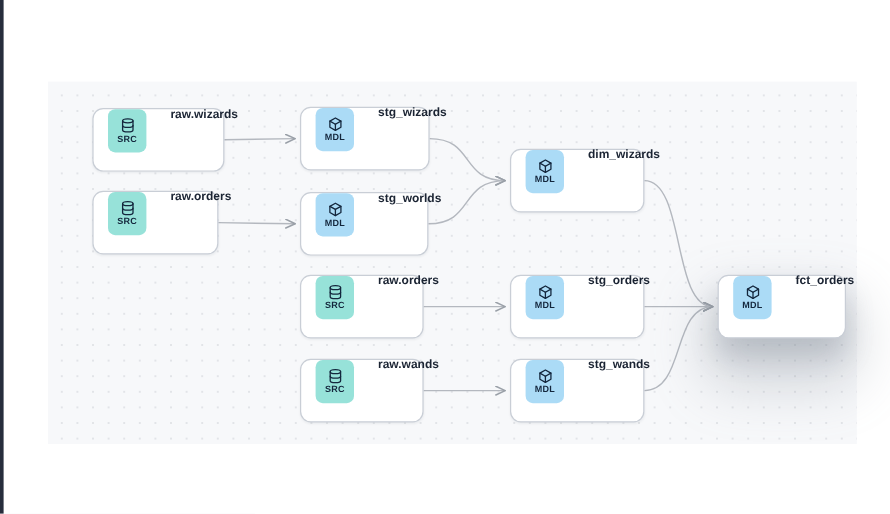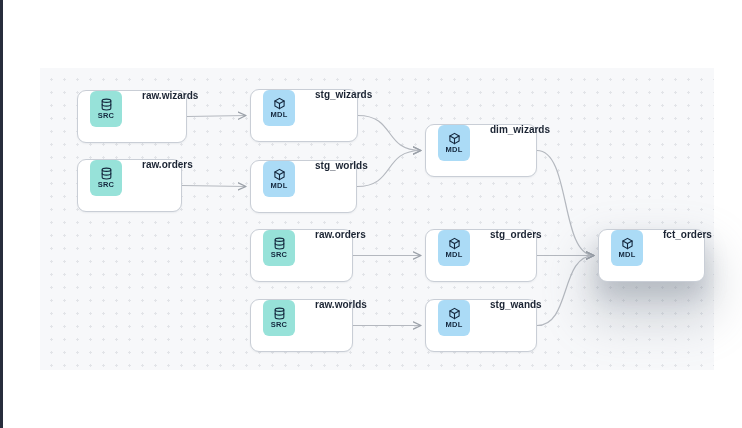--- a/index.html
+++ b/index.html
@@ -177,21 +177,21 @@
         <div class="badge" style="background: rgb(151, 226, 217); color: rgb(20, 39, 61);">
           <span>
             <svg viewBox="0 0 24 24" fill="none" stroke-width="2" stroke-linecap="round" stroke-linejoin="round" stroke="#14273d">
               <ellipse cx="12" cy="5" rx="8" ry="3"></ellipse>
               <path d="M4 5v14c0 1.7 3.6 3 8 3s8-1.3 8-3V5"></path>
               <path d="M4 12c0 1.7 3.6 3 8 3s8-1.3 8-3"></path>
             </svg>
           </span>
           <span class="badge-label">SRC</span>
         </div>
-        <span class="node-label">raw.worlds</span>
+        <span class="node-label">raw.wands</span>
       </div>
       <div class="node" style="left: 385px; top: 231px; width: 112px; height: 53px;">
         <div class="badge" style="background: rgb(171, 219, 246); color: rgb(20, 39, 61);">
           <span>
             <svg viewBox="0 0 24 24" fill="none" stroke-width="2" stroke-linecap="round" stroke-linejoin="round" stroke="#14273d">
               <path d="M12 2.5l8.5 4.8v9.4L12 21.5l-8.5-4.8V7.3z"></path>
               <path d="M3.5 7.3L12 12l8.5-4.7"></path>
               <path d="M12 12v9.5"></path>
             </svg>
           </span>

